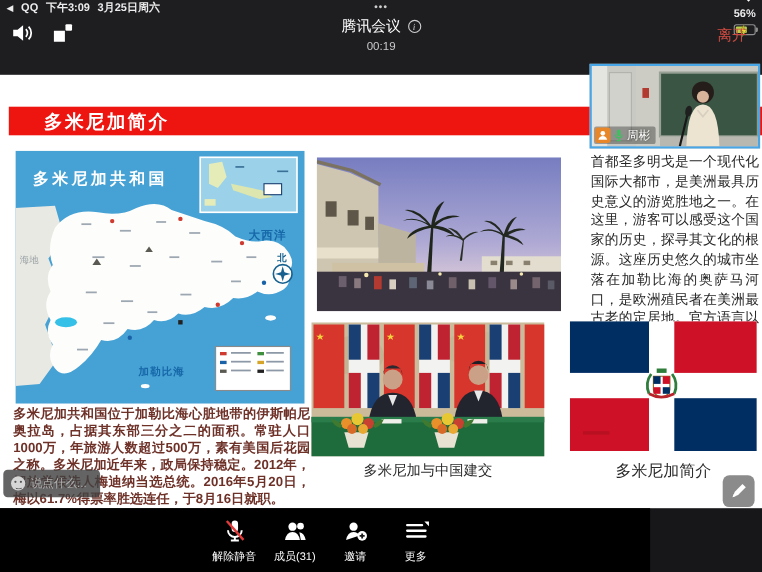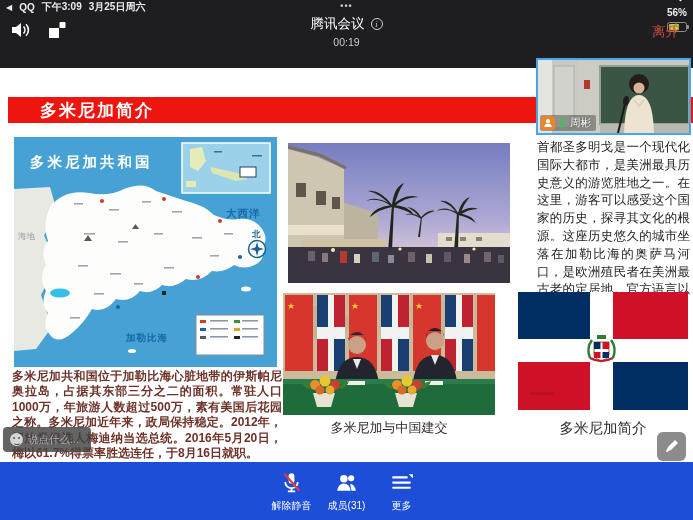--- a/index.html
+++ b/index.html
@@ -49,21 +49,21 @@
   .annot-btn { position:absolute; top:364px; left:657px; width:29px; height:29px; background:#8b8b8b; border-radius:6px; display:flex; align-items:center; justify-content:center; }
 
   
   .vthumb { position:absolute; top:58px; left:536px; width:155px; height:77px; border:2px solid #49a6e6; background:#cfcfca; }
   .vthumb svg { display:block; }
   .vlabel { position:absolute; left:2px; bottom:2px; display:flex; align-items:center; gap:3px; background:rgba(20,20,20,.35); padding:1px 5px 1px 1px; border-radius:2px; }
   .role-badge { width:14px; height:14px; background:#e8862a; border-radius:2.5px; display:flex; align-items:center; justify-content:center; }
   .vname { color:#fff; font-size:10.5px; text-shadow:0 0 2px rgba(0,0,0,.6); }
 
   
-  .toolbar { position:absolute; top:462px; left:0; width:693px; height:58px; background:#1d4ed8; display:flex; justify-content:center; align-items:flex-start; padding-top:8px; }
+  .toolbar { position:absolute; top:462px; left:0; width:591px; height:58px; background:#000000; display:flex; justify-content:center; align-items:flex-start; padding-top:8px; }
   .tb-item { width:55px; display:flex; flex-direction:column; align-items:center; gap:4px; color:#fff; }
   .tb-item .lab { font-size:10px; white-space:nowrap; }
 </style>
 </head>
 <body>
 
 <div class="screen">
 
   <div class="header">
     <div class="statusbar">
@@ -434,20 +434,29 @@
       <svg width="25" height="25" viewBox="0 0 24 24">
         <circle cx="9.5" cy="8.5" r="3.6" fill="#fff"></circle>
         <path d="M3 20 q1.3 -7 6.5 -7 q5.2 0 6.5 7 Z" fill="#fff"></path>
         <circle cx="16.5" cy="8" r="2.9" fill="#fff"></circle>
         <path d="M15.5 13.2 q4.3 0.6 5.5 6.8 h-4.2" fill="#fff"></path>
       </svg>
       <span class="lab">成员(31)</span>
     </div>
 
 
+    <div class="tb-item">
+      <svg width="25" height="25" viewBox="0 0 24 24">
+        <circle cx="10" cy="8.5" r="3.6" fill="#fff"></circle>
+        <path d="M3.5 20 q1.3 -7 6.5 -7 q3.6 0 5.3 3.2" fill="#fff"></path>
+        <circle cx="17.5" cy="16.5" r="4.2" fill="#fff"></circle>
+        <path d="M17.5 14.3 v4.4 M15.3 16.5 h4.4" stroke="#1d1d1f" stroke-width="1.6"></path>
+      </svg>
+      <span class="lab">邀请</span>
+    </div>
 
     <div class="tb-item">
       <svg width="25" height="25" viewBox="0 0 24 24">
         <rect x="3" y="6" width="15" height="2.1" rx="1" fill="#fff"></rect>
         <rect x="3" y="11" width="18" height="2.1" rx="1" fill="#fff"></rect>
         <rect x="3" y="16" width="18" height="2.1" rx="1" fill="#fff"></rect>
         <path d="M19 4 h4 v4 Z" fill="#fff"></path>
       </svg>
       <span class="lab">更多</span>
     </div>

